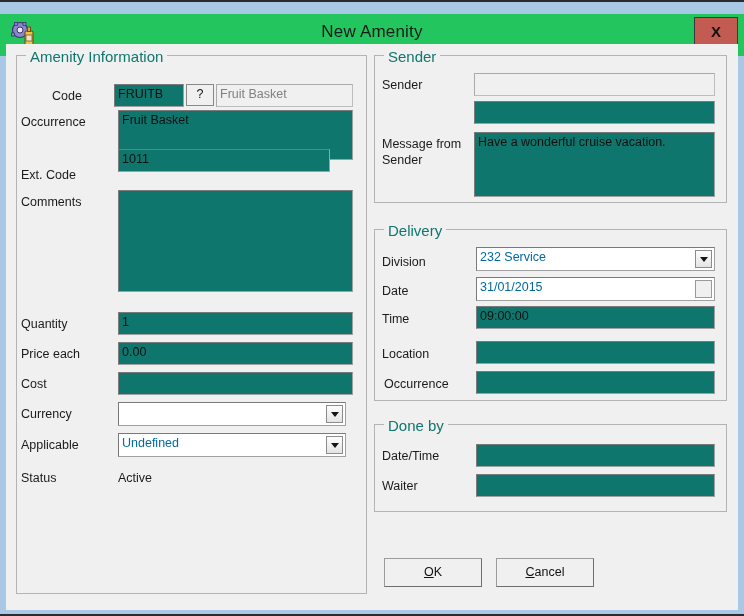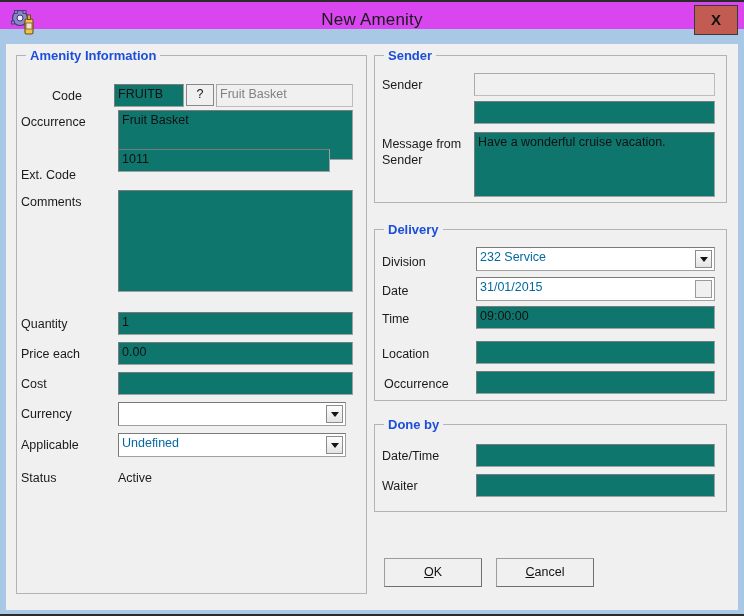--- a/index.html
+++ b/index.html
@@ -19,24 +19,24 @@
     box-sizing: border-box;
     background: #a8c8e6;
     border-top: 2px solid #2b2b2b;
     border-bottom: 2px solid #2b2b2b;
     overflow: hidden;
   }
 
   
   .titlebar {
     position: absolute;
-    left: 0; top: 0;
+    left: 0; top: 12px;
     width: 744px;
-    height: 27px;
-    background: #d946ef;
+    height: 42px;
+    background: #22c55e;
   }
   .title-icon {
     position: absolute;
     left: 9px; top: 6px;
     width: 30px; height: 30px;
   }
   .title-text {
     position: absolute;
     left: 0; top: 8px;
     width: 744px;
@@ -73,24 +73,23 @@
   .groupbox {
     position: absolute;
     border: 1px solid #b4b4b4;
     box-sizing: border-box;
   }
   .groupbox > .gb-title {
     position: absolute;
     top: -8px; left: 9px;
     background: #f0f0f0;
     padding: 0 4px;
-    font-size: 13px;
-    color: #1d4ed8;
+    font-size: 15px;
+    color: #0f766e;
     white-space: nowrap;
-    font-weight: bold;
   }
 
   
   .lbl {
     position: absolute;
     font-size: 12.5px;
     color: #1a1a1a;
     white-space: nowrap;
   }
 

